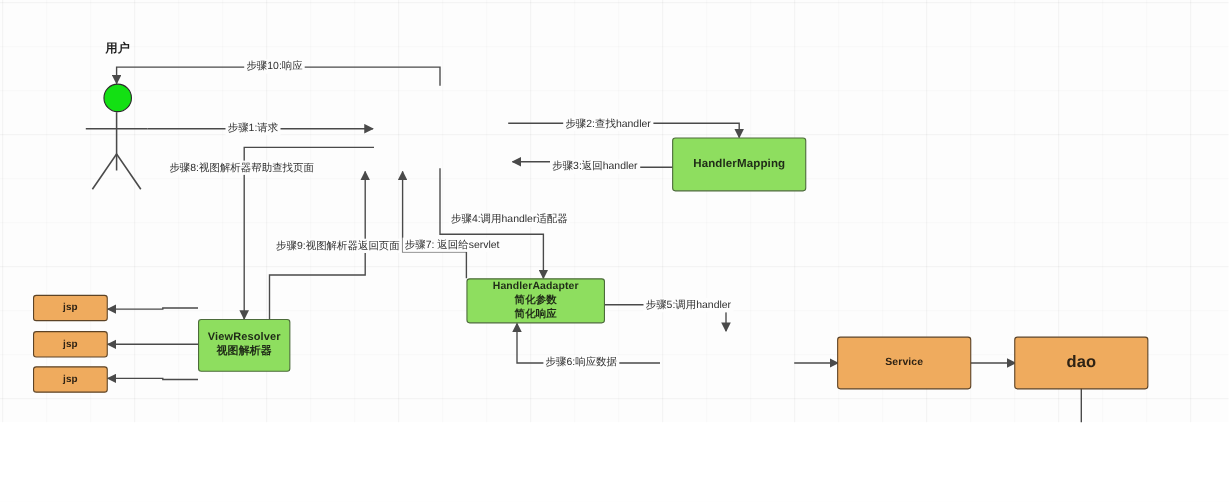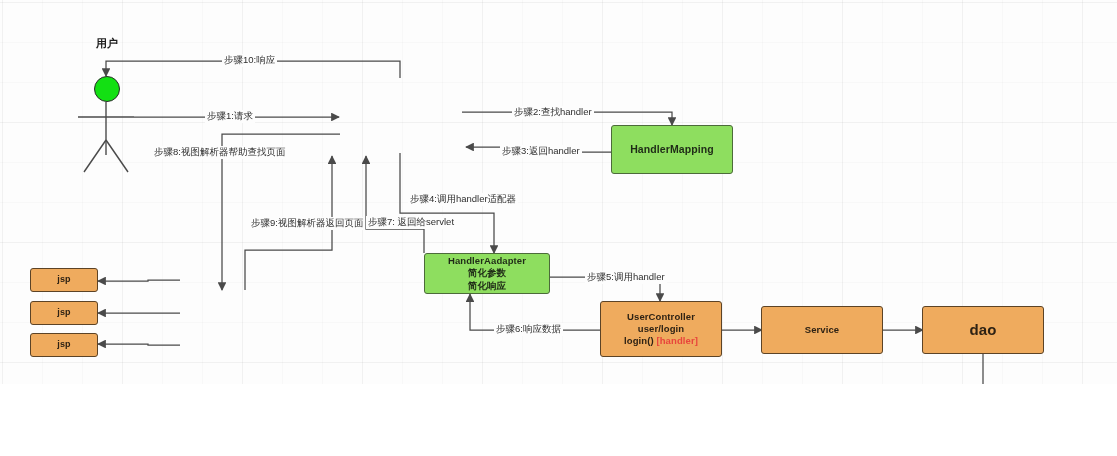--- a/index.html
+++ b/index.html
@@ -171,26 +171,25 @@
     <span class="ln">HandlerMapping</span>
   </div>
 
 
   <div class="node green" style="left:424px; top:253px; width:126px; height:41px; font-size:9.5px;">
     <span class="ln">HandlerAadapter</span>
     <span class="ln">简化参数</span>
     <span class="ln">简化响应</span>
   </div>
 
-
-  <div class="node orange" style="left:600px; top:301px; width:122px; height:56px; font-size:9.5px;">
-    <span class="ln">UserController</span>
-    <span class="ln">user/login</span>
-    <span class="ln"><span>login()</span> <span class="handler-red">[handler]</span></span>
-  </div>
+  <div class="node green" style="left:180px; top:290px; width:84px; height:48px; font-size:10px;">
+    <span class="ln">ViewResolver</span>
+    <span class="ln">视图解析器</span>
+  </div>
+
 
   <div class="node orange" style="left:761px; top:306px; width:122px; height:48px; font-size:9.5px;">
     <span class="ln">Service</span>
   </div>
 
   <div class="node orange" style="left:922px; top:306px; width:122px; height:48px; font-size:15px;">
     <span class="ln">dao</span>
   </div>
 
   <div class="node orange" style="left:30px; top:268px; width:68px; height:24px; font-size:9px;">

